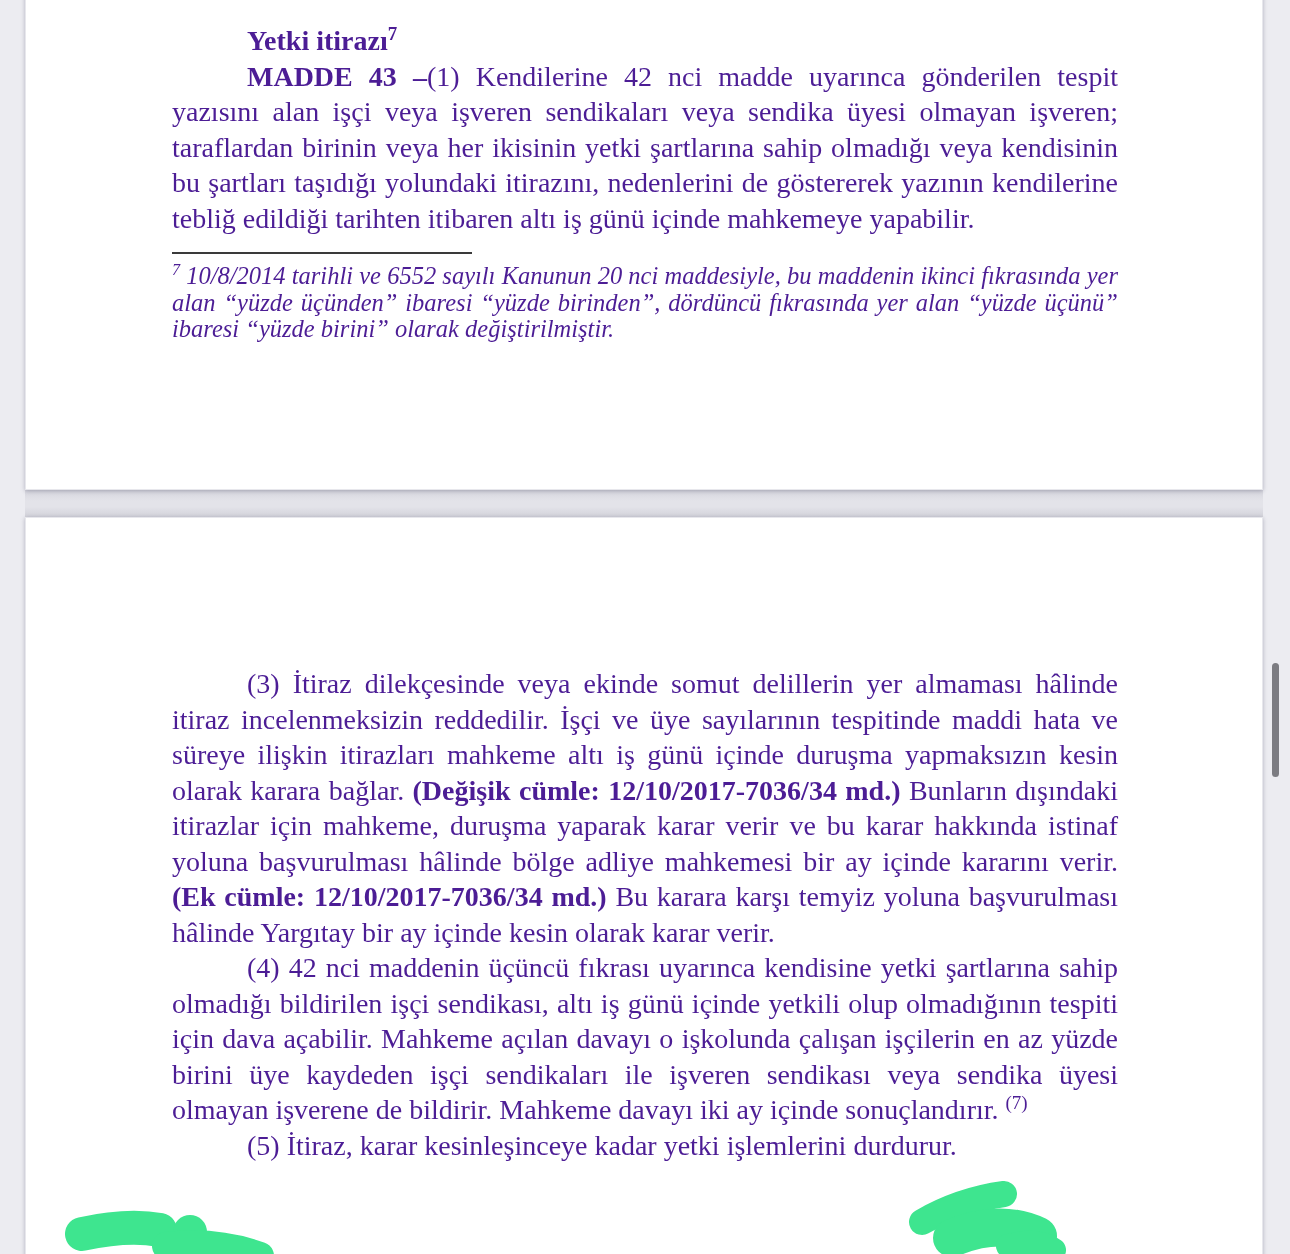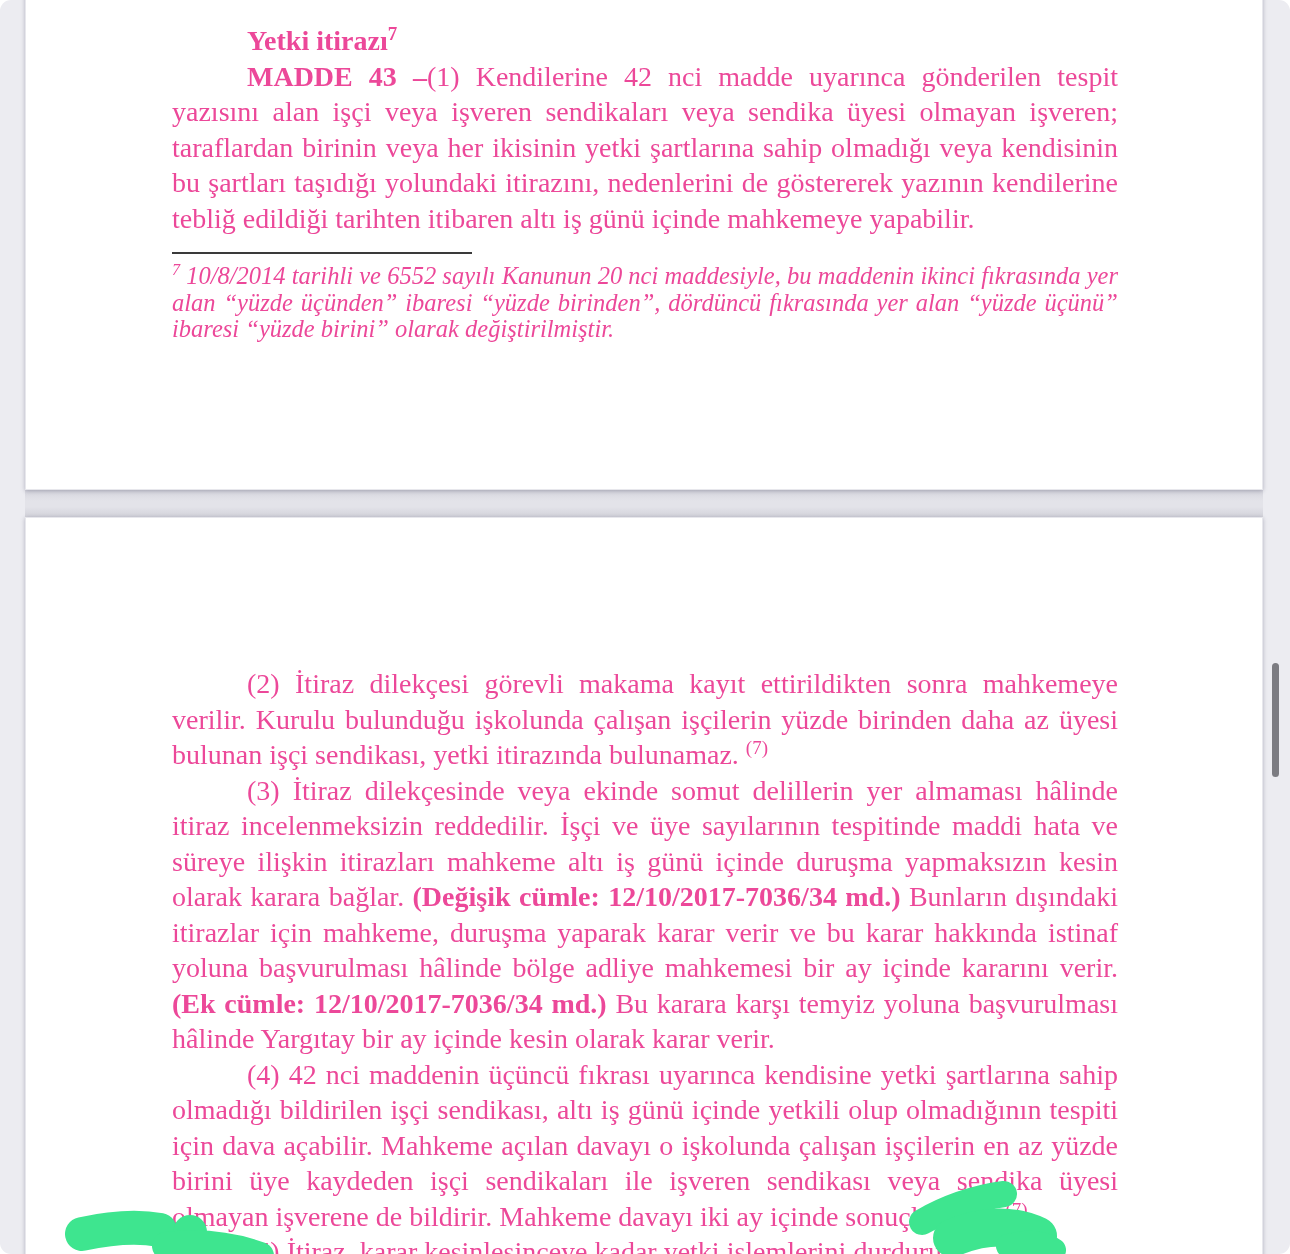--- a/index.html
+++ b/index.html
@@ -1,21 +1,20 @@
 <!DOCTYPE html>
 <html><head>
 <meta charset="utf-8">
 <style>
   html,body{margin:0;padding:0;}
   .viewport{
     position:relative;width:1290px;height:1254px;overflow:hidden;
     background:#ececf1;
     font-family:"Liberation Serif","DejaVu Serif",serif;
-    color:#ec4899;
-    border-radius:11px;
+    color:#4c1d95;
   }
   .page-gap{
     position:absolute;left:25px;top:490px;width:1238px;height:27px;
     background:linear-gradient(180deg,#d6d6de 0%,#e3e3e9 40%,#e3e3e9 62%,#d2d2da 100%);
   }
   .page{
     position:absolute;left:25px;width:1238px;background:#ffffff;
     box-shadow:0 1px 4px rgba(70,70,95,.35);
     border:1px solid #e7e7ec;box-sizing:border-box;
   }
@@ -54,21 +53,20 @@
     <div class="page-content">
         <div class="block heading"><span class="bold">Yetki itirazı</span><span class="bold sup">7</span></div>
         <div class="block paragraph"><span class="bold">MADDE 43 –</span><span>(1) Kendilerine 42 nci madde uyarınca gönderilen tespit yazısını alan işçi veya işveren sendikaları veya sendika üyesi olmayan işveren; taraflardan birinin veya her ikisinin yetki şartlarına sahip olmadığı veya kendisinin bu şartları taşıdığı yolundaki itirazını, nedenlerini de göstererek yazının kendilerine tebliğ edildiği tarihten itibaren altı iş günü içinde mahkemeye yapabilir.</span></div>
         <div class="footnote-rule"></div>
         <div class="block footnote"><span class="italic sup">7</span><span class="italic"> 10/8/2014 tarihli ve 6552 sayılı Kanunun 20 nci maddesiyle, bu maddenin ikinci fıkrasında yer alan “yüzde üçünden” ibaresi “yüzde birinden”, dördüncü fıkrasında yer alan “yüzde üçünü” ibaresi “yüzde birini” olarak değiştirilmiştir.</span></div>
       </div>
   </div>
 
   <div class="page page-2">
     <div class="page-content">
-        <div class="block paragraph"><span>(2) İtiraz dilekçesi görevli makama kayıt ettirildikten sonra mahkemeye verilir. Kurulu bulunduğu işkolunda çalışan işçilerin yüzde birinden daha az üyesi bulunan işçi sendikası, yetki itirazında bulunamaz. </span><span class="sup">(7)</span></div>
         <div class="block paragraph"><span>(3) İtiraz dilekçesinde veya ekinde somut delillerin yer almaması hâlinde itiraz incelenmeksizin reddedilir. İşçi ve üye sayılarının tespitinde maddi hata ve süreye ilişkin itirazları mahkeme altı iş günü içinde duruşma yapmaksızın kesin olarak karara bağlar. </span><span class="bold">(Değişik cümle: 12/10/2017-7036/34 md.)</span><span> Bunların dışındaki itirazlar için mahkeme, duruşma yaparak karar verir ve bu karar hakkında istinaf yoluna başvurulması hâlinde bölge adliye mahkemesi bir ay içinde kararını verir. </span><span class="bold">(Ek cümle: 12/10/2017-7036/34 md.)</span><span> Bu karara karşı temyiz yoluna başvurulması hâlinde Yargıtay bir ay içinde kesin olarak karar verir.</span></div>
         <div class="block paragraph"><span>(4) 42 nci maddenin üçüncü fıkrası uyarınca kendisine yetki şartlarına sahip olmadığı bildirilen işçi sendikası, altı iş günü içinde yetkili olup olmadığının tespiti için dava açabilir. Mahkeme açılan davayı o işkolunda çalışan işçilerin en az yüzde birini üye kaydeden işçi sendikaları ile işveren sendikası veya sendika üyesi olmayan işverene de bildirir. Mahkeme davayı iki ay içinde sonuçlandırır. </span><span class="sup">(7)</span></div>
         <div class="block paragraph"><span>(5) İtiraz, karar kesinleşinceye kadar yetki işlemlerini durdurur.</span></div>
       </div>
   </div>
 
   <svg class="mark mark-left" width="230" height="48" viewBox="0 0 230 48">
     <path d="M34 28 Q 80 18 112 24" fill="none" stroke-width="34" stroke-linecap="round" stroke="#3ee58f"></path>
     <circle cx="142" cy="26" r="17" fill="#3ee58f"></circle>
     <path d="M118 40 Q 168 34 212 50" fill="none" stroke-width="28" stroke-linecap="round" stroke="#3ee58f"></path>

